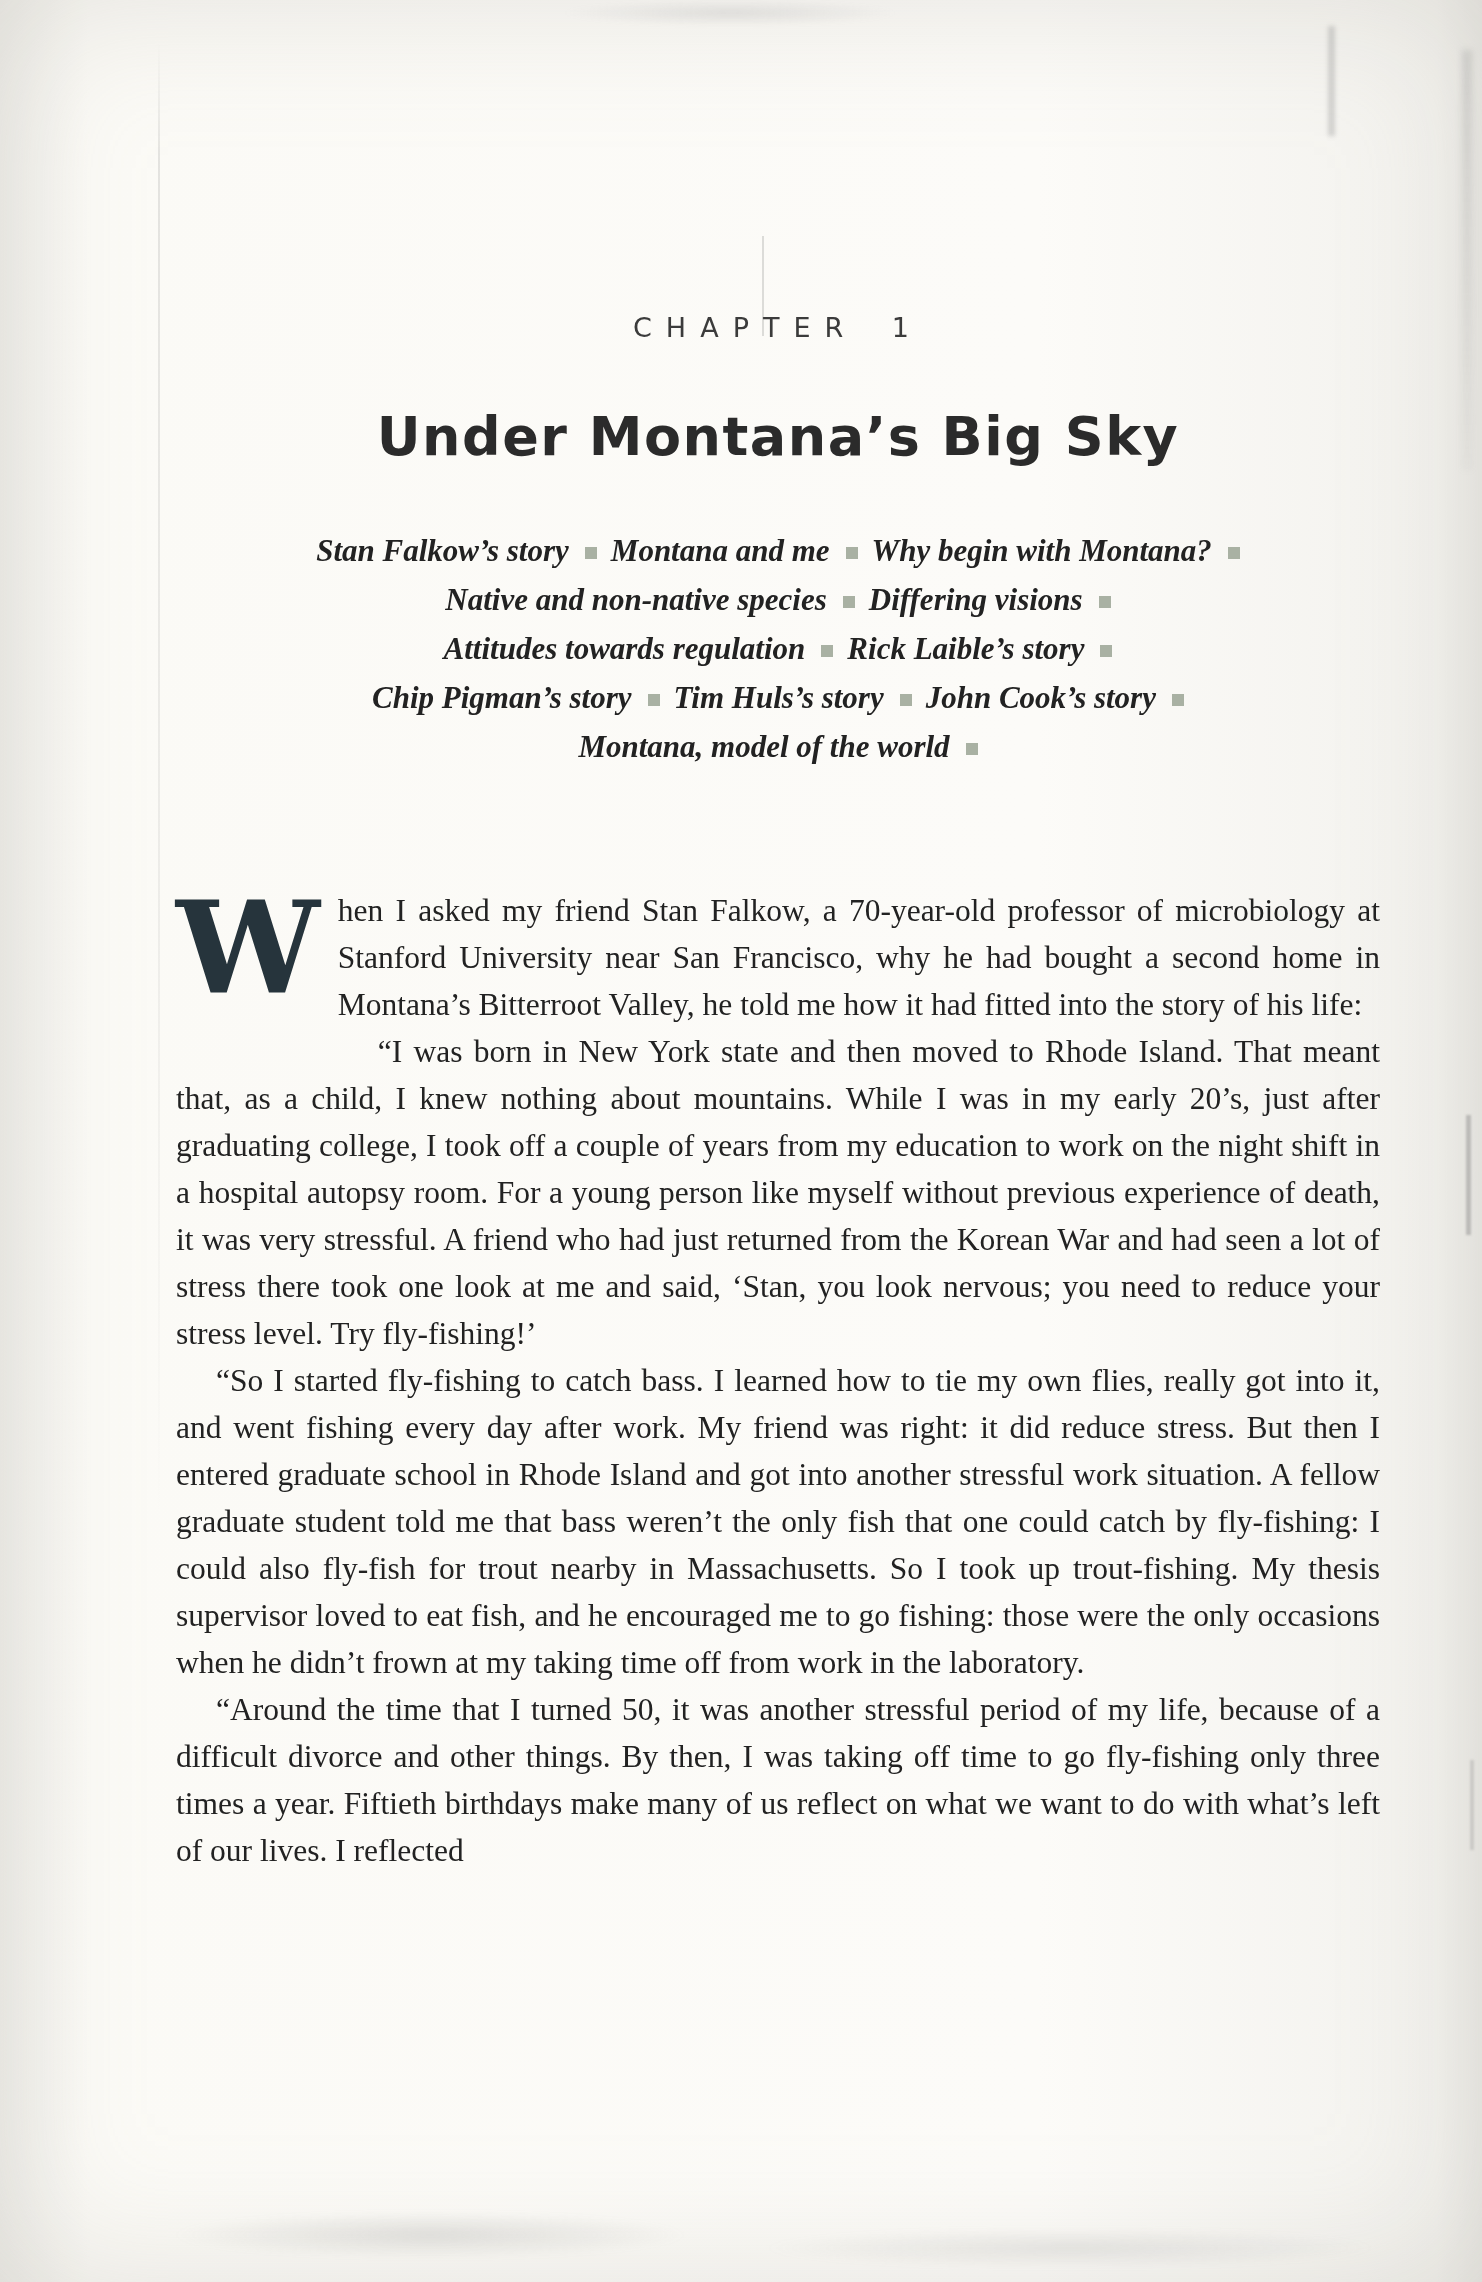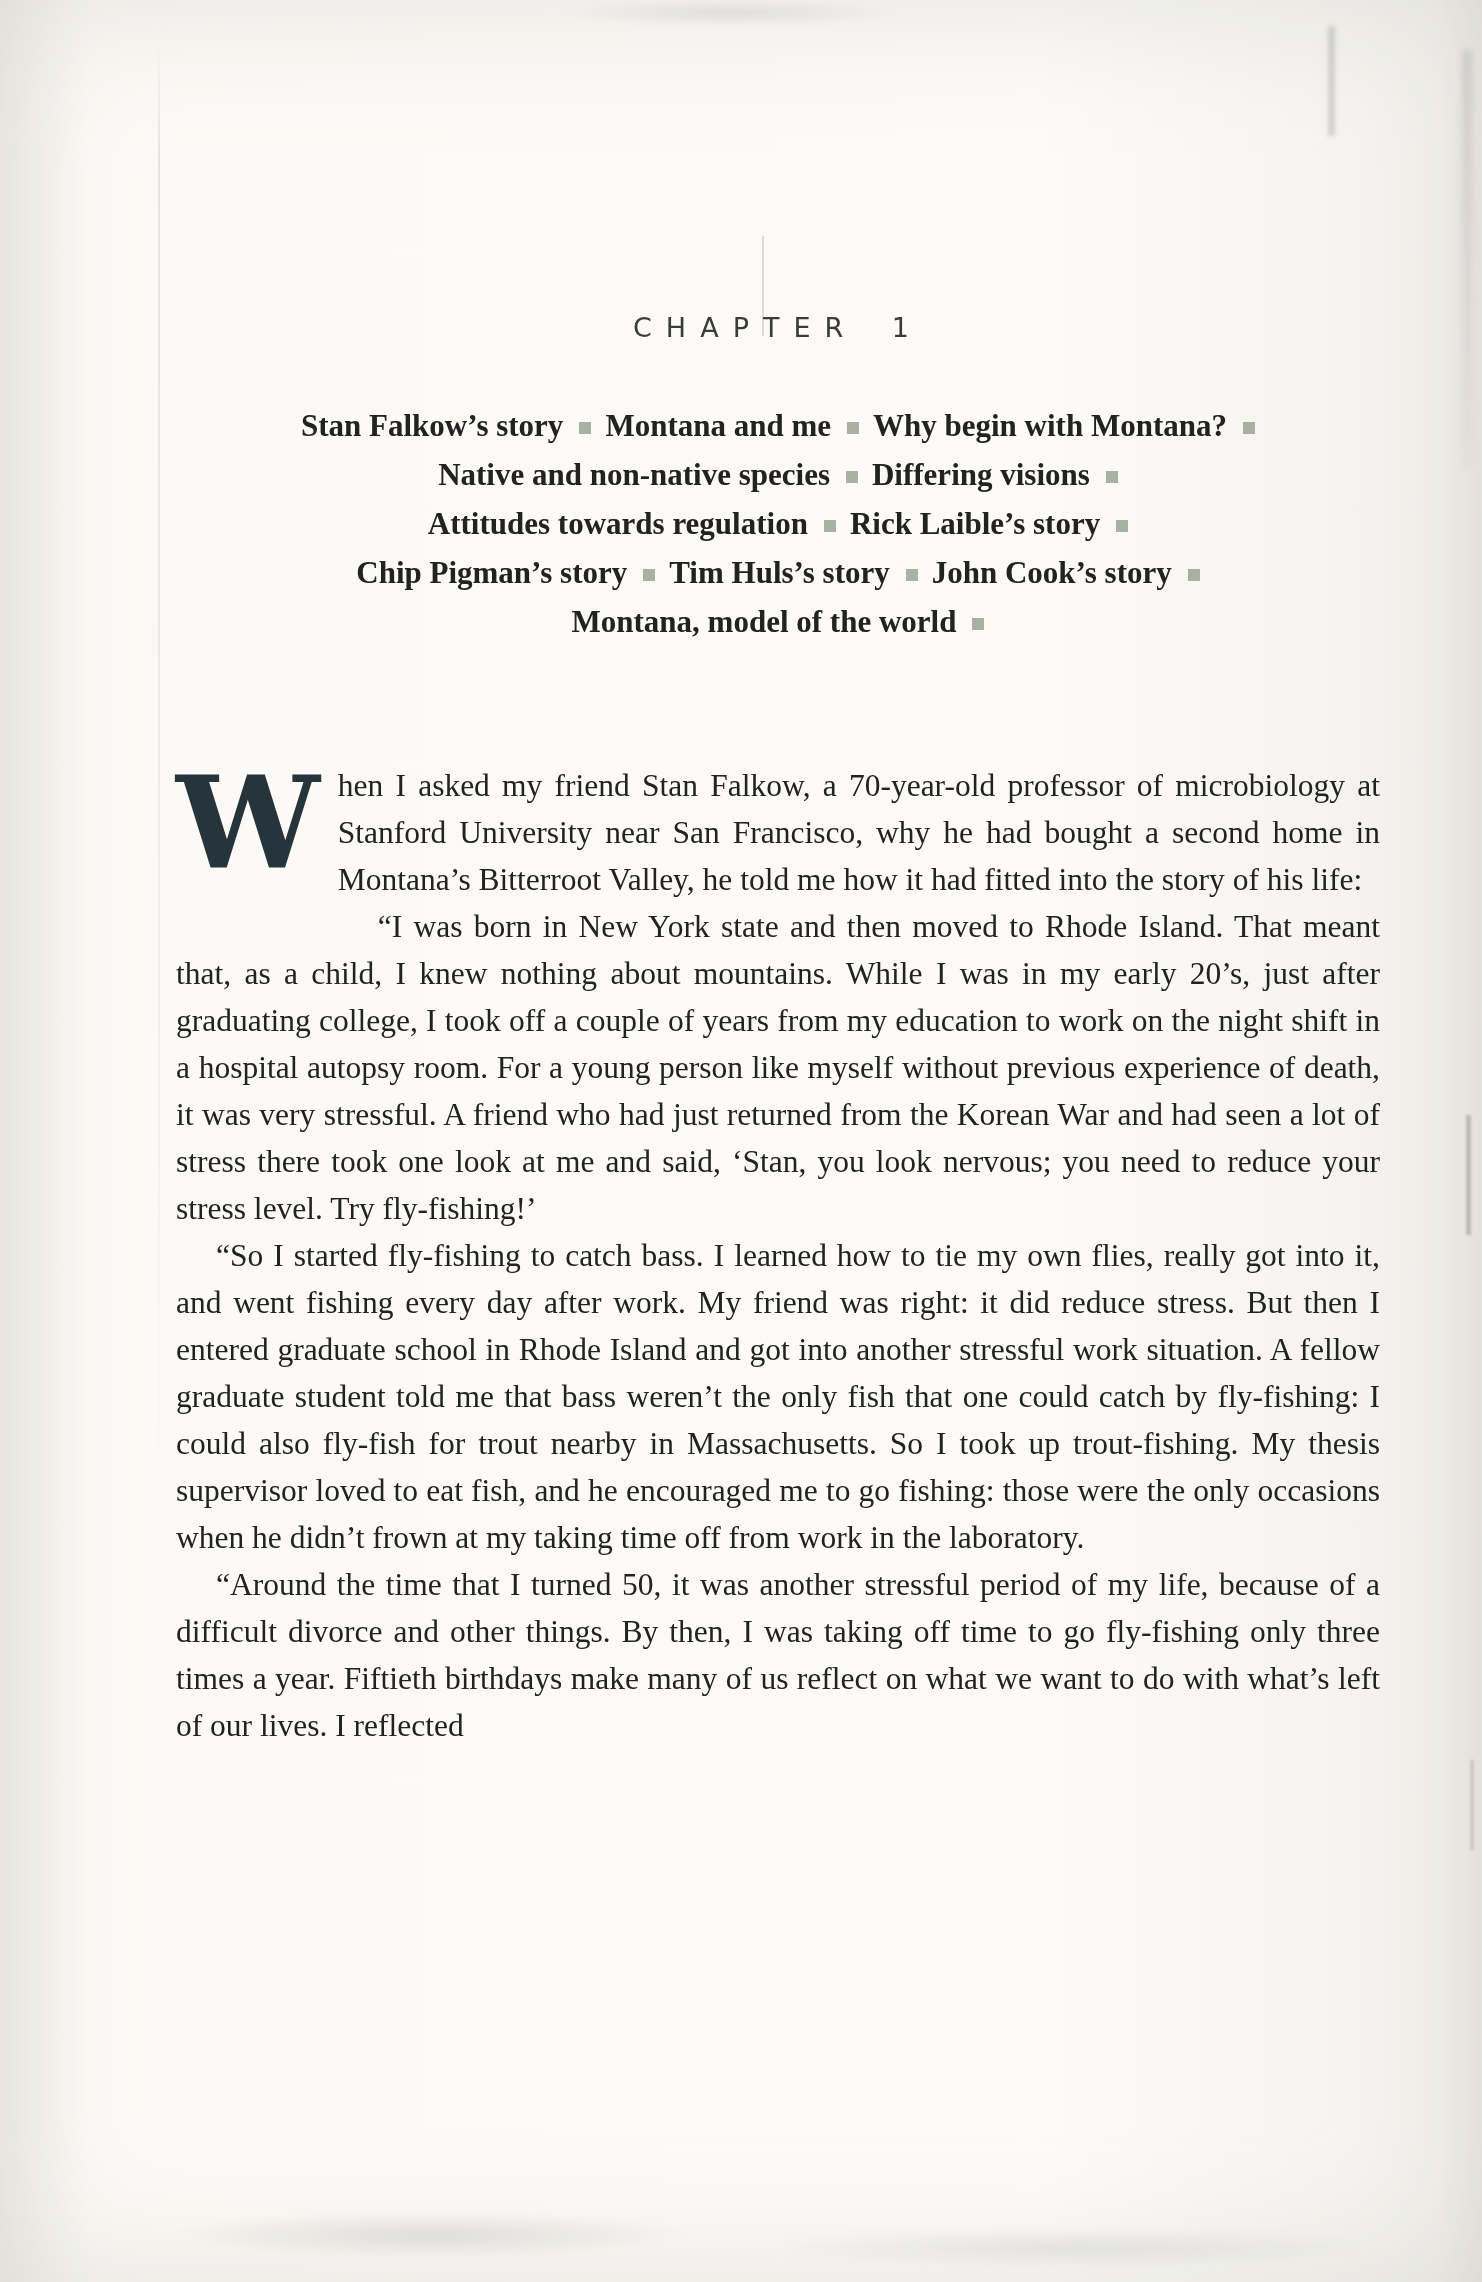--- a/index.html
+++ b/index.html
@@ -45,21 +45,21 @@
   }
   .topics {
     margin-top: 58px;
     text-align: center;
     font-weight: bold;
     font-size: 31px;
     line-height: 49px;
     color: var(--ink, #222222);
   }
   .topic-line { white-space: nowrap; }
-  .topic { margin-right: 2px; }
+  .topic { margin-right: 2px; font-style: italic; }
   .sq {
     display: inline-block;
     width: 12px;
     height: 12px;
     background: var(--sep, #a9b1a3);
     margin: 0 14px 0 14px;
     vertical-align: 2px;
   }
   .topic-line .sq:last-child { margin-right: 0; }
   .body-text {
@@ -130,20 +130,21 @@
   }
 </style>
 </head>
 <body>
 
 <div class="scan">
 
   <div class="content">
     <div class="chapter-label">CHAPTER 1</div>
 
+    <h1 class="title">Under Montana’s Big Sky</h1>
 
     <div class="topics">
         <div class="topic-line"><span class="topic">Stan Falkow’s story</span><span class="sq"></span><span class="topic">Montana and me</span><span class="sq"></span><span class="topic">Why begin with Montana?</span><span class="sq"></span></div>
         <div class="topic-line"><span class="topic">Native and non-native species</span><span class="sq"></span><span class="topic">Differing visions</span><span class="sq"></span></div>
         <div class="topic-line"><span class="topic">Attitudes towards regulation</span><span class="sq"></span><span class="topic">Rick Laible’s story</span><span class="sq"></span></div>
         <div class="topic-line"><span class="topic">Chip Pigman’s story</span><span class="sq"></span><span class="topic">Tim Huls’s story</span><span class="sq"></span><span class="topic">John Cook’s story</span><span class="sq"></span></div>
         <div class="topic-line"><span class="topic">Montana, model of the world</span><span class="sq"></span></div>
       </div>
 
     <div class="body-text">

